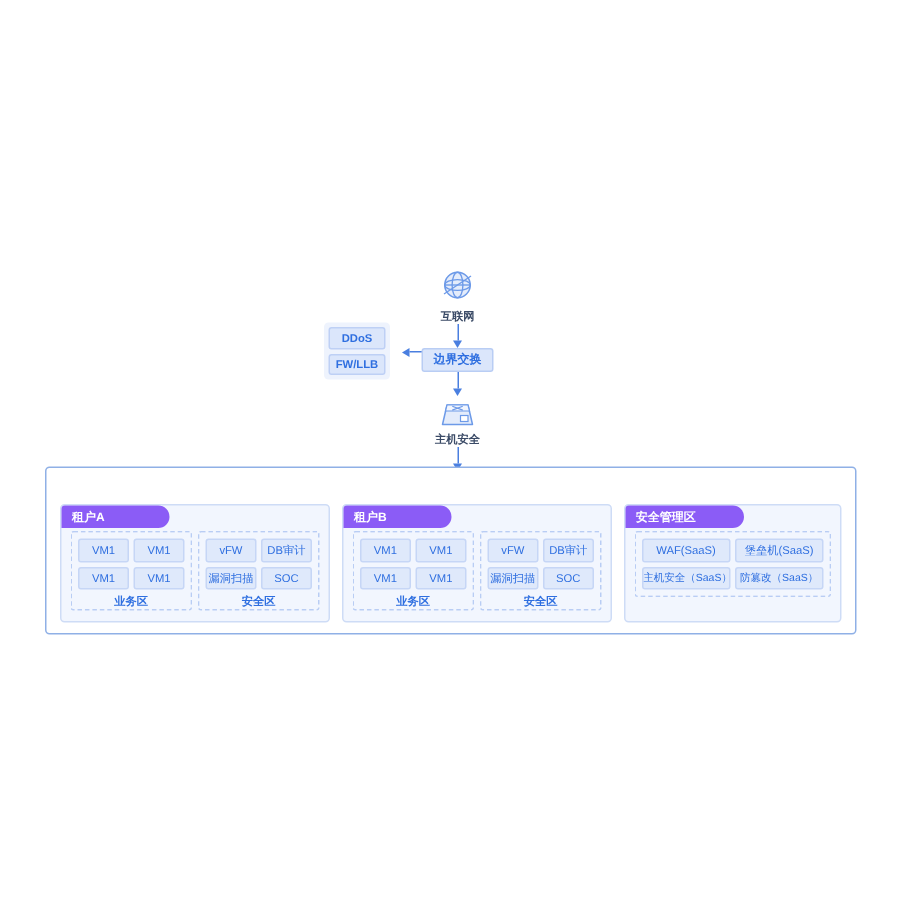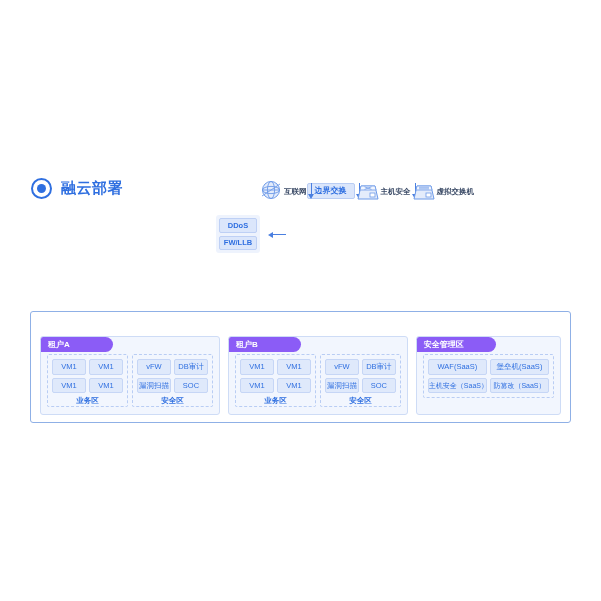--- a/index.html
+++ b/index.html
@@ -57,21 +57,21 @@
     white-space: nowrap;
   }
 
   
   .flow {
     position: absolute;
     left: 258px;
     top: 178px;
     width: 94px;
     display: flex;
-    flex-direction: row;
+    flex-direction: column;
     align-items: center;
   }
   .node-label {
     font-size: 7.5px;
     color: #3a4a66;
     margin-top: 2px;
     white-space: nowrap;
     font-weight: bold;
   }
   .arrow-v {
@@ -280,26 +280,20 @@
     box-sizing: border-box;
   }
   .cell.wide { grid-column: 1 / span 2; }
   .cell.small { font-size: 7px; }
 </style>
 </head>
 <body>
 
 <div id="canvas">
 
-  <div class="title-row">
-    <span class="title-icon">
-        <i></i>
-      </span>
-    <span class="title-text">融云部署</span>
-  </div>
 
   <div class="ddos-group">
     <div class="ddos-item">DDoS</div>
     <div class="ddos-item">FW/LLB</div>
   </div>
   <div class="arrow-left"></div>
 
   <div class="flow">
 
     <div class="globe">

